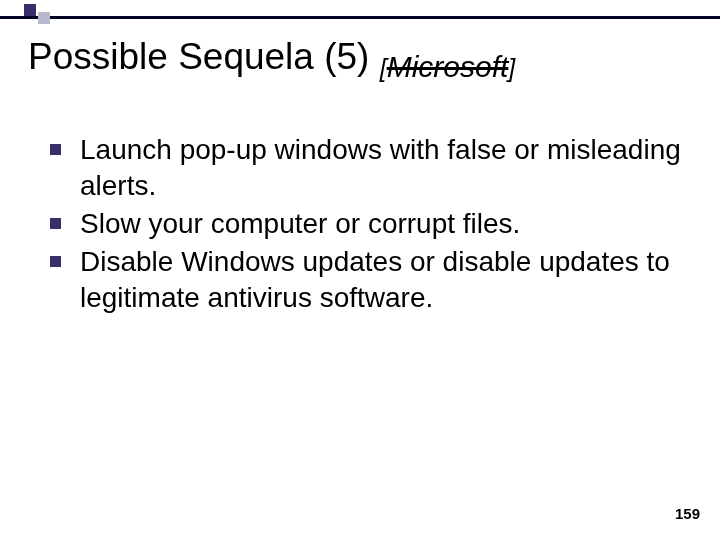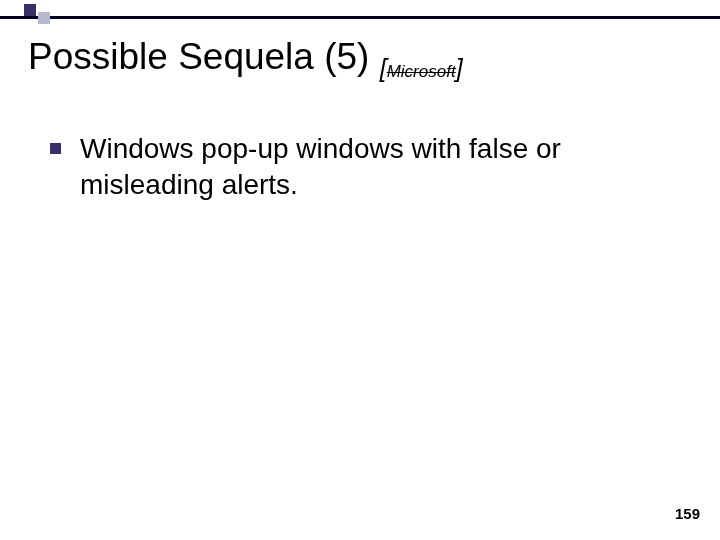--- a/index.html
+++ b/index.html
@@ -46,21 +46,21 @@
       letter-spacing: 0;
       white-space: nowrap;
     }
     .title .main { }
     .title .bracket {
       font-size: 25px;
       font-style: italic;
       vertical-align: sub;
     }
     .title .src {
-      font-size: 17px;
+      font-size: 30px;
       font-style: italic;
       text-decoration: line-through;
       vertical-align: sub;
       text-align: right;
     }
     .bullets {
       margin-top: 48px;
       list-style: none;
       padding-left: 22px;
     }
@@ -98,17 +98,19 @@
   <div class="sq sq1"></div>
   <div class="sq sq2"></div>
 </div>
 
 <div class="slide">
   <h1 class="title">
     <span class="main">Possible Sequela (5) </span><span class="bracket">[</span><span class="src">Microsoft</span><span class="bracket">]</span>
   </h1>
 
   <ul class="bullets">
-    <li>Windows pop-up windows with false or misleading alerts.</li>
+    <li>Launch pop-up windows with false or misleading alerts.</li>
+    <li>Slow your computer or corrupt files.</li>
+    <li>Disable Windows updates or disable updates to legitimate antivirus software.</li>
   </ul>
 </div>
 
 <div class="pagenum">159</div>
 
 </body></html>

